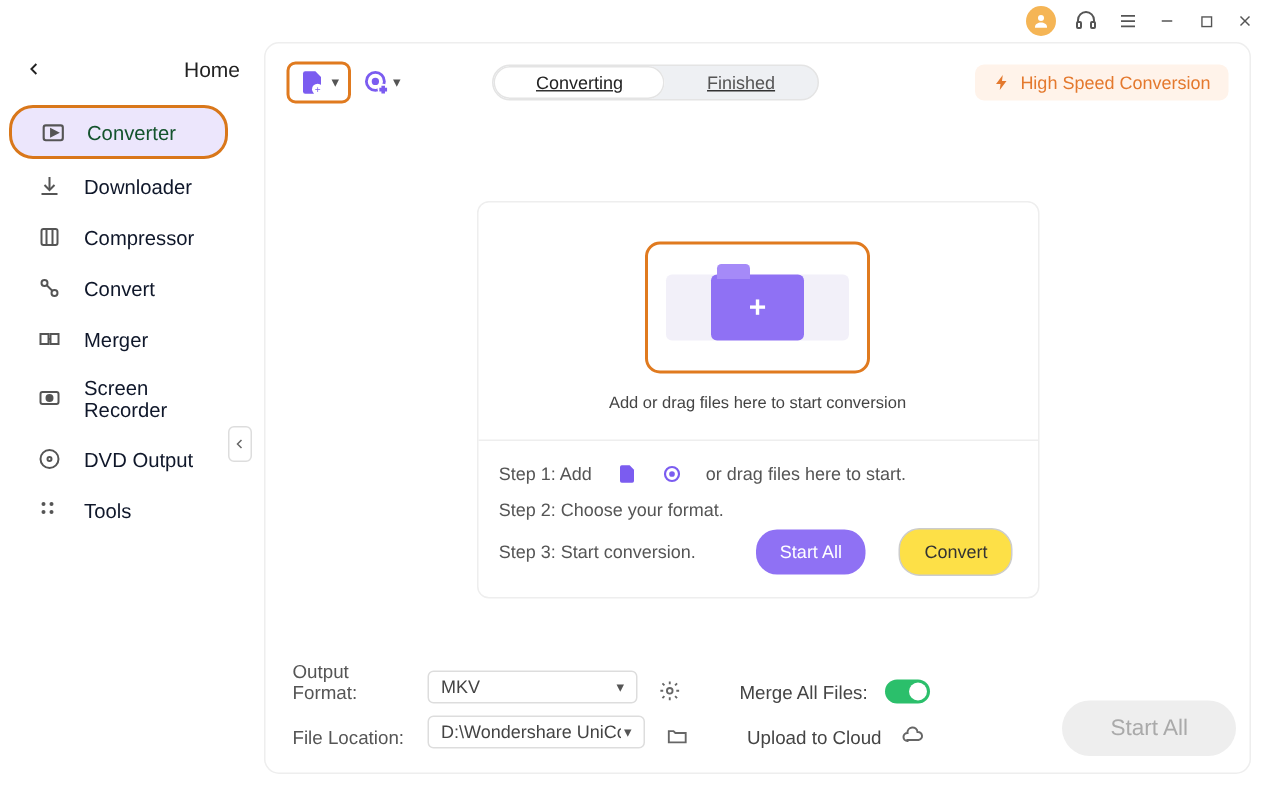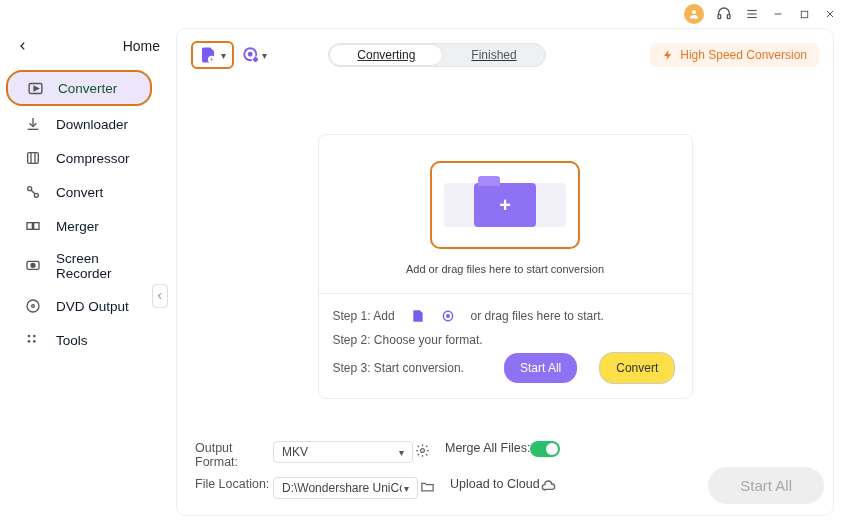--- a/index.html
+++ b/index.html
@@ -33,21 +33,21 @@
   .folder-plus { color:#fff; font-size:20px; font-weight:bold; }
   .ghost { position:absolute; width:36px; height:44px; background:#ece9f6; border-radius:4px; opacity:.7; }
   .ghost.l { left:12px; } .ghost.r { right:12px; }
   .drop-title { font-size:11px; color:#444; }
   .steps { border-top:1px solid #eee; padding:10px 14px 14px 14px; font-size:12px; color:#555; line-height:2; }
   .step-line { display:flex; align-items:center; gap:16px; }
   .pill { border-radius:14px; padding:3px 16px; font-size:12px; cursor:pointer; }
   .pill.primary { background:#8f71f4; color:#fff; }
   .pill.secondary { background:#fde047; border:1px solid #ccc; color:#333; margin-left:6px; }
   .bottombar { padding:12px 4px 0 4px; font-size:12.5px; color:#444; }
-  .brow { display:flex; align-items:flex-start; margin-bottom:8px; }
+  .brow { display:flex; align-items:flex-end; gap:12px; margin-bottom:8px; }
   .blabel { width:78px; color:#555; }
   .select { border:1px solid #ddd; border-radius:4px; padding:3px 8px; min-width:140px; display:flex; align-items:center; justify-content:space-between; font-size:12px; background:#fff; }
   .small-ic { width:18px; height:18px; display:flex; align-items:center; justify-content:center; color:#666; }
   .toggle { width:30px; height:16px; background:#2bbf6b; border-radius:10px; position:relative; }
   .toggle:after { content:""; position:absolute; right:2px; top:2px; width:12px; height:12px; background:#fff; border-radius:50%; }
   .start-all-big { position:absolute; right:26px; bottom:22px; background:#eee; color:#aaa; border-radius:22px; padding:10px 32px; font-size:15px; }
   .caret { font-size:10px; color:#555; margin-left:2px; }
   svg { display:block; }
 </style>
 </head>

